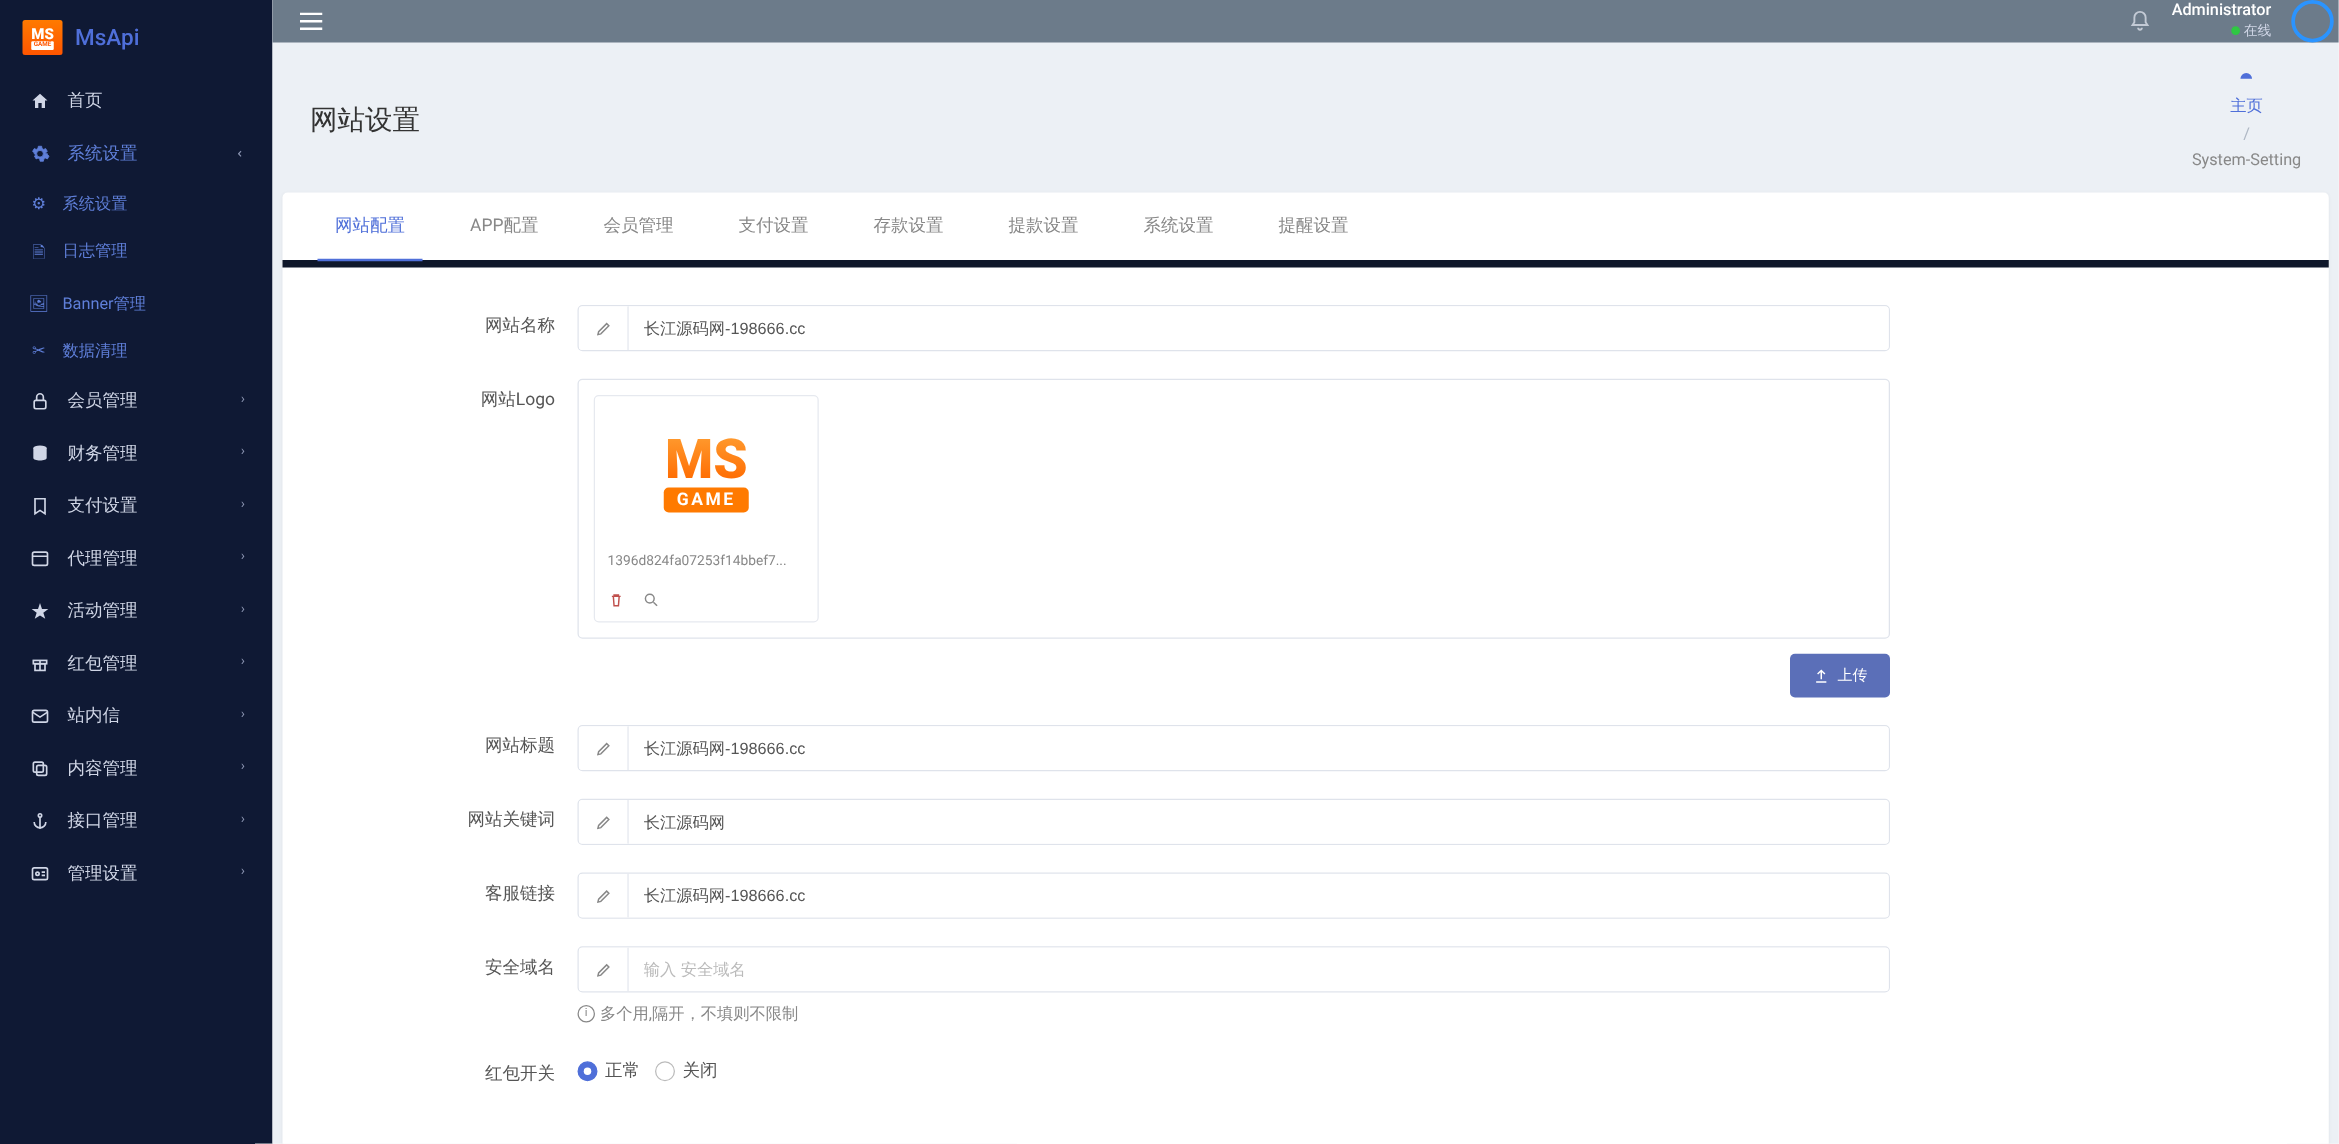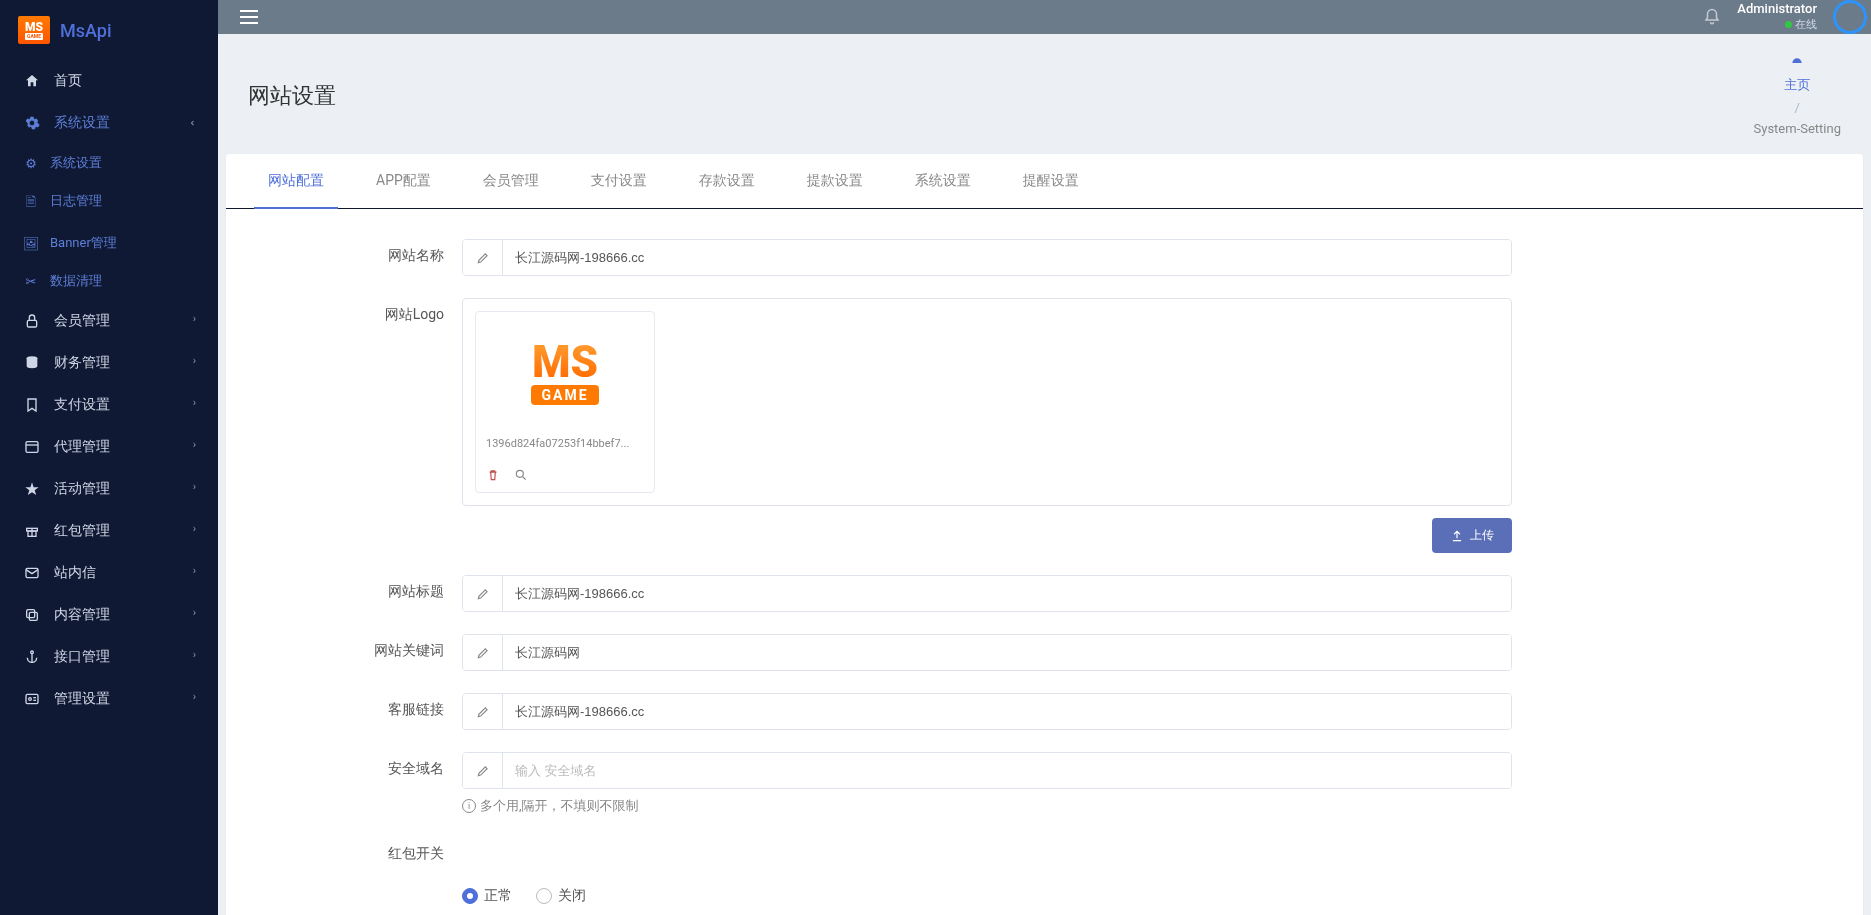--- a/index.html
+++ b/index.html
@@ -39,21 +39,21 @@
 .page-header { display: flex; align-items: center; padding: 22px 30px 18px; }
 .page-title { font-size: 22px; color: #333; font-weight: 400; }
 .breadcrumb { margin-left: auto; font-size: 13px; color: #6c7b8a; display: flex; align-items: center; gap: 6px; flex-direction: column; }
 .breadcrumb a { color: #4f6fd9; text-decoration: none; }
 .breadcrumb .sep { color: #aeb7c4; }
 .breadcrumb .cur { color: #888; }
 
 .card { background: #fff; margin: 0 8px 20px 8px; border-radius: 4px; box-shadow: 0 1px 3px rgba(0,0,0,0.05); }
 
 
-.tabs { display: flex; border-bottom: 1px solid #0f172a; padding: 0 28px; }
+.tabs { display: flex; border-bottom: 6px solid #0f172a; padding: 0 28px; }
 .tab { padding: 18px 14px; margin-right: 24px; font-size: 14px; color: #888; cursor: pointer; position: relative; }
 .tab.active { color: #4f6fd9; }
 .tab.active::after { content: ""; position: absolute; left: 0; right: 0; bottom: -1px; height: 2px; background: #4f6fd9; }
 
 
 .form { padding: 30px 36px; }
 .form-row { display: flex; align-items: flex-start; margin-bottom: 22px; }
 .form-label { width: 200px; text-align: right; padding-right: 18px; padding-top: 8px; color: #555; font-size: 14px; flex-shrink: 0; }
 .form-control { flex: 1; max-width: 1050px; }
 .input-group { display: flex; border: 1px solid #dfe3eb; border-radius: 4px; overflow: hidden; }
@@ -69,21 +69,21 @@
 .logo-filename { font-size: 11px; color: #888; margin-top: 10px; white-space: nowrap; overflow: hidden; text-overflow: ellipsis; }
 .logo-actions { display: flex; gap: 14px; margin-top: 14px; padding-top: 4px; }
 .logo-actions .ico { cursor: pointer; color: #b88; }
 .logo-actions .ico.zoom { color: #888; }
 .upload-row { display: flex; justify-content: flex-end; margin-top: 12px; }
 .btn-upload { background: #5b6fb8; color: #fff; border: none; padding: 9px 18px; border-radius: 4px; cursor: pointer; font-size: 12px; display: inline-flex; align-items: center; gap: 6px; }
 
 .help-text { font-size: 13px; color: #888; margin-top: 8px; display: flex; align-items: center; gap: 4px; }
 .help-text .info-icon { display: inline-flex; width: 14px; height: 14px; border: 1px solid #888; border-radius: 50%; align-items: center; justify-content: center; font-size: 9px; }
 
-.radio-group { display: flex; align-items: center; gap: 24px; padding-top: 6px; margin-top: 44px; }
+.radio-group { display: flex; align-items: center; gap: 12px; padding-top: 6px; }
 .radio-item { display: flex; align-items: center; gap: 6px; cursor: pointer; font-size: 14px; color: #555; }
 .radio-dot { width: 16px; height: 16px; border-radius: 50%; border: 1px solid #bbb; display: inline-flex; align-items: center; justify-content: center; }
 .radio-item.checked .radio-dot { border-color: #4f6fd9; background: #4f6fd9; }
 .radio-item.checked .radio-dot::after { content: ""; width: 6px; height: 6px; background: #fff; border-radius: 50%; }
 
 svg { display: block; }
 </style>
 </head>
 <body>
 

